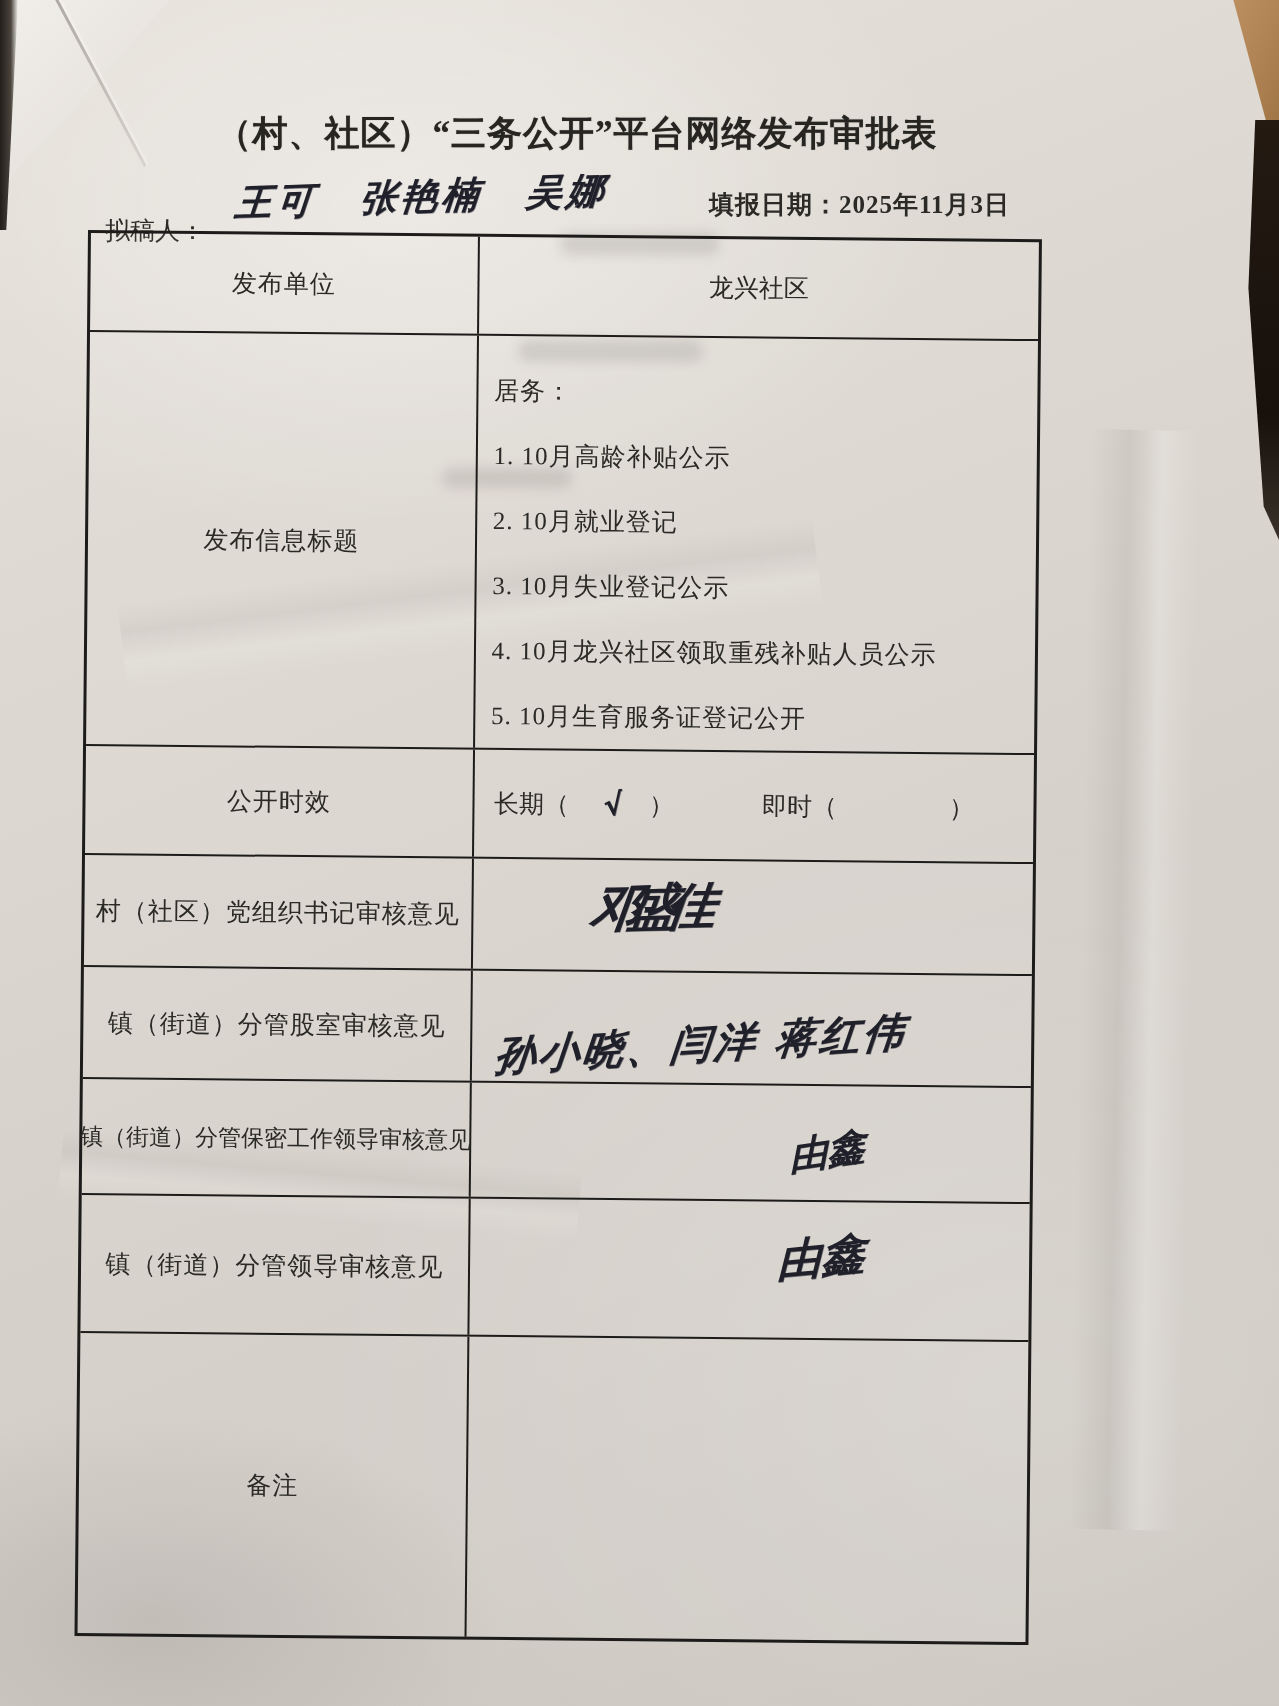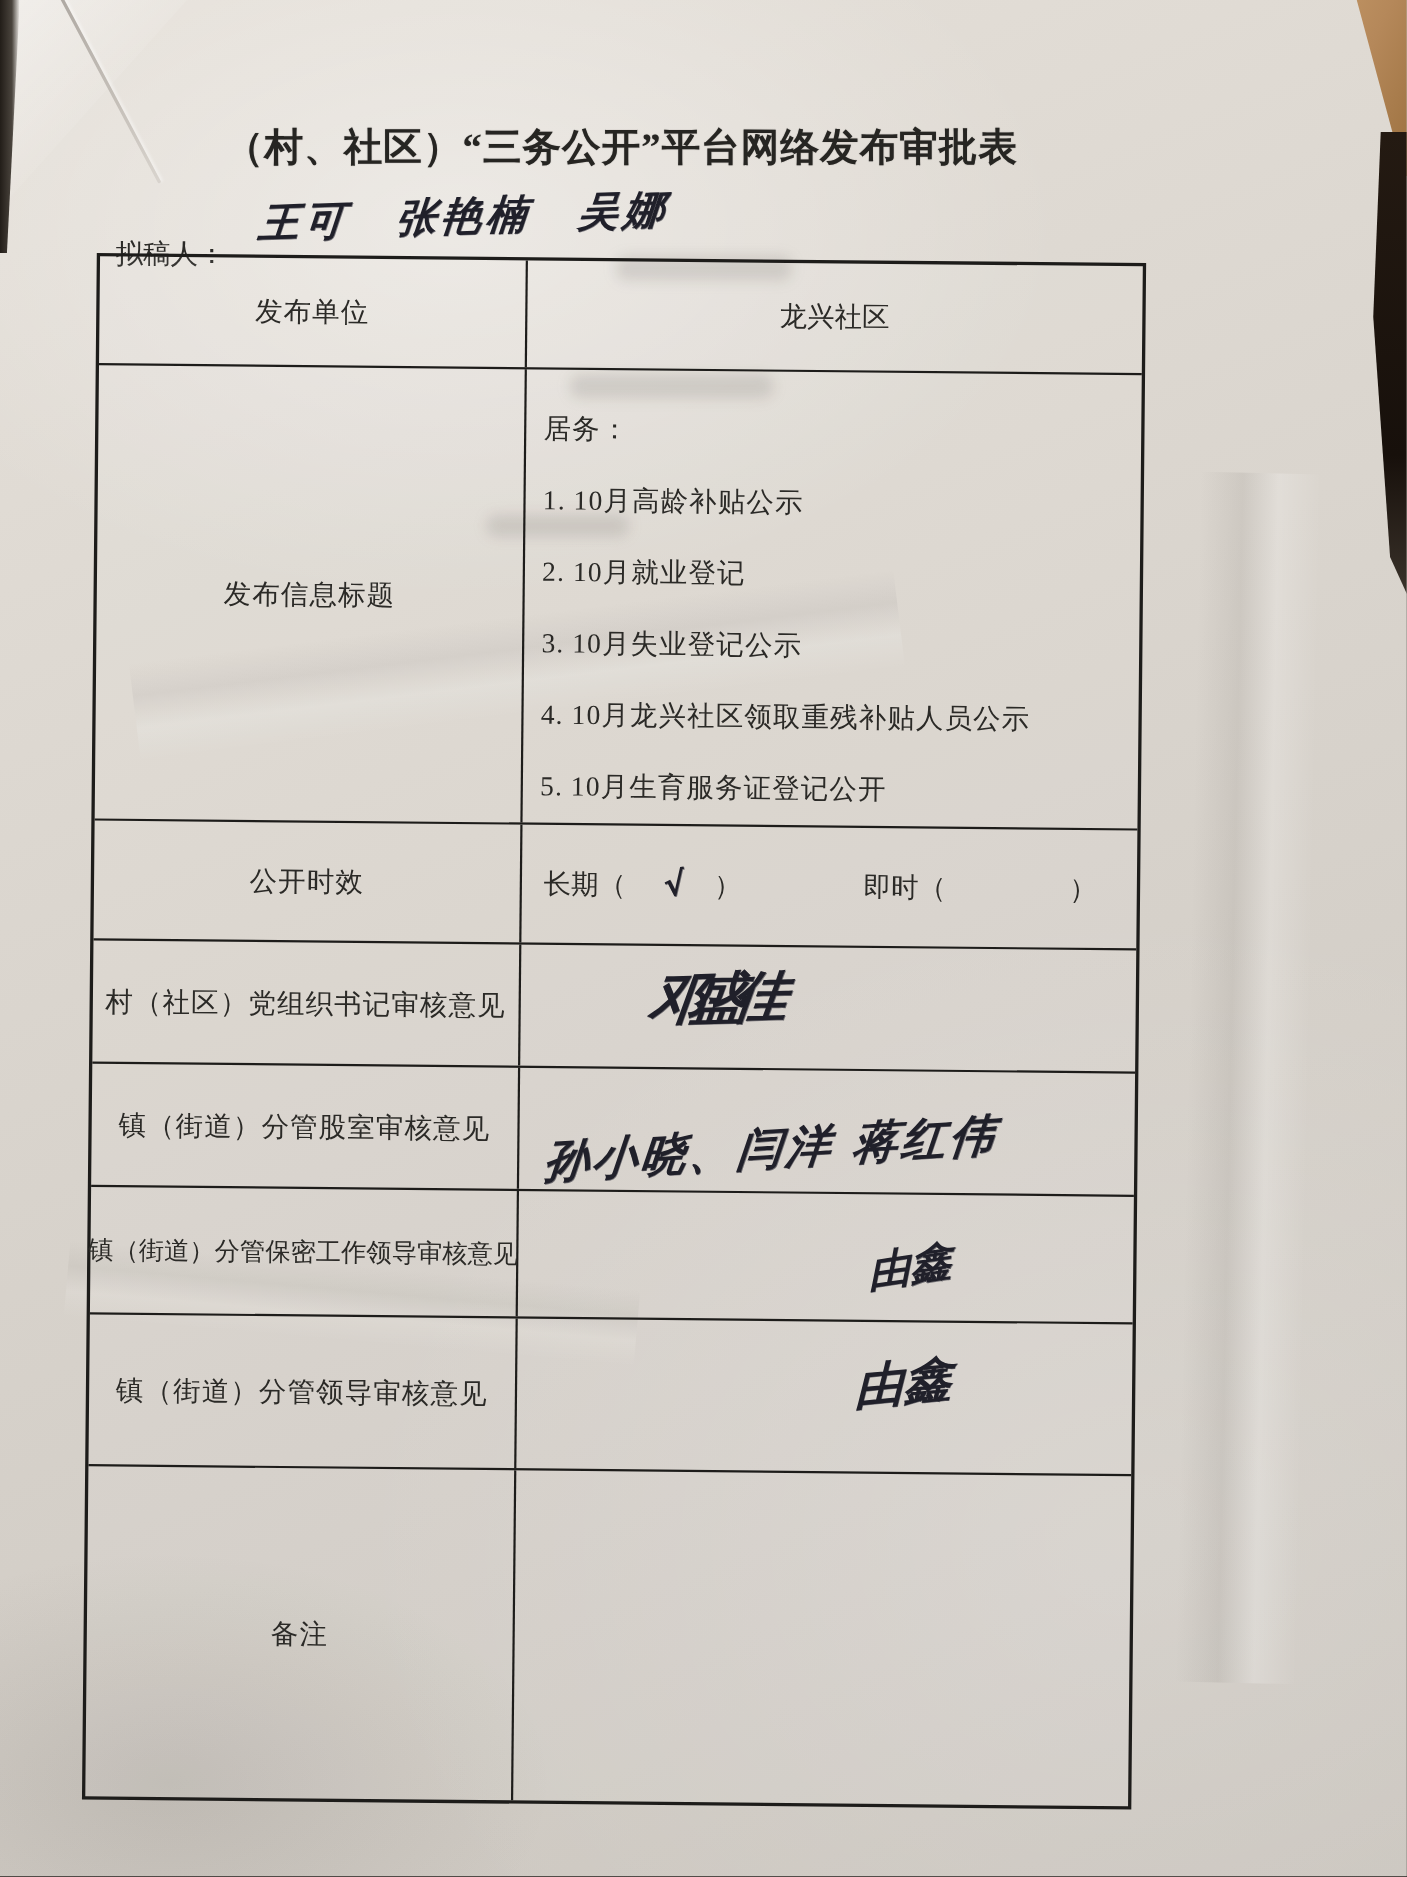--- a/index.html
+++ b/index.html
@@ -40,21 +40,21 @@
     transform:rotate(-7deg); }
   .crease-d2 { position:absolute; left:60px; top:1150px; width:520px; height:70px;
     background:linear-gradient(to bottom, transparent, rgba(100,95,88,.07), rgba(255,255,255,.12), transparent);
     transform:rotate(5deg); }
   .smudge { position:absolute; background:rgba(112,106,99,.20); filter:blur(6px); border-radius:10px; }
   .smudge.s1 { left:560px; top:233px; width:160px; height:22px; }
   .smudge.s2 { left:518px; top:340px; width:185px; height:22px; }
   .smudge.s3 { left:442px; top:468px; width:130px; height:20px; }
 
   
-  .doc-title { position:absolute; left:0; top:110px; width:1130px; text-align:center;
+  .doc-title { position:absolute; left:12px; top:110px; width:1130px; text-align:center;
     font-size:35px; font-weight:700; color:#262522; letter-spacing:1px;
     text-shadow:0 0 1px rgba(40,38,35,.45); }
 
   .meta-line { position:absolute; left:105px; top:186px; width:910px; height:44px; color:#2b2a27; }
   .drafter-label { position:absolute; left:0; top:8px; font-size:25px;margin-top:20px; }
   .drafter-names { position:absolute; left:130px; top:-14px; font-size:37px;
     transform:rotate(-2deg) skewX(-7deg); word-spacing:26px; letter-spacing:4px; }
   .date-group { position:absolute; right:5px; top:2px; font-size:25px; font-weight:700; letter-spacing:1px; }
 
   .hand { font-family:"DejaVu Sans","Liberation Sans",sans-serif; font-style:italic;
@@ -78,21 +78,21 @@
   .r-dept  { height:112px; }
   .r-conf  { height:116px; }
   .r-lead  { height:138px; }
   .r-note  { height:302px; }
 
   .titles-list { padding:22px 0 0 16px; width:100%; align-self:flex-start; }
   .titles-list .line { height:65px; line-height:65px; letter-spacing:1px; white-space:nowrap; }
 
   .validity { width:100%; display:flex; align-items:center; padding:0 20px; white-space:nowrap; }
   .v-check { font-size:30px; margin:0 26px 0 34px; transform:rotate(-8deg); }
-  .v-instant { margin-left:111px; }
+  .v-instant { margin-left:88px; }
   .v-instant-close { margin-left:112px; }
 
   .conf-label { font-size:23px; letter-spacing:0; white-space:nowrap; }
 
   .sig { position:absolute; white-space:nowrap; }
   .sig-sec  { left:21%; top:14px; font-size:50px; letter-spacing:-12px;
     transform:rotate(-2deg) skewX(-8deg); }
   .sig-dept { left:4%; top:44px; font-size:41px; letter-spacing:3px;
     transform:rotate(-4deg) skewX(-9deg); }
   .sig-conf { left:57%; top:40px; font-size:38px; transform:rotate(-9deg) skewX(-6deg); }
@@ -113,20 +113,21 @@
   <div class="crease-d2"></div>
   <div class="smudge s1"></div>
   <div class="smudge s2"></div>
   <div class="smudge s3"></div>
 
   <div class="doc-title">（村、社区）“三务公开”平台网络发布审批表</div>
 
   <div class="meta-line">
     <span class="drafter-label">拟稿人：</span>
     <span class="drafter-names hand">王可 张艳楠 吴娜</span>
+    <span class="date-group"><span>填报日期：</span><span>2025年11月3日</span></span>
   </div>
 
   <div class="grid">
 
     <div class="row r-unit">
       <div class="cell-l">发布单位</div>
       <div class="cell-r centered">龙兴社区</div>
     </div>
 
     <div class="row r-titles">

